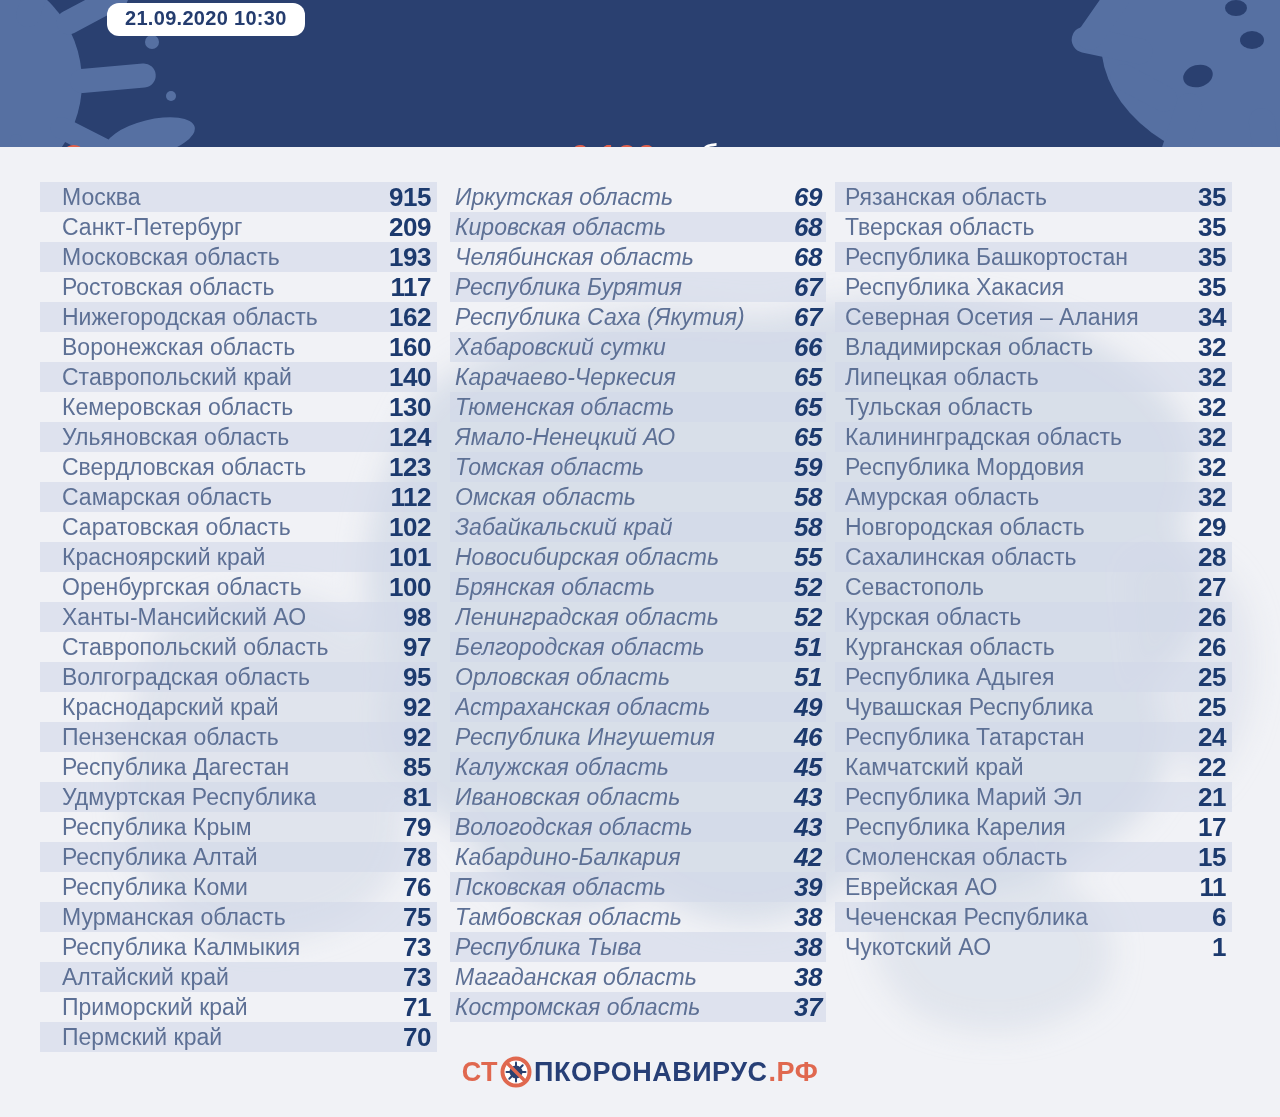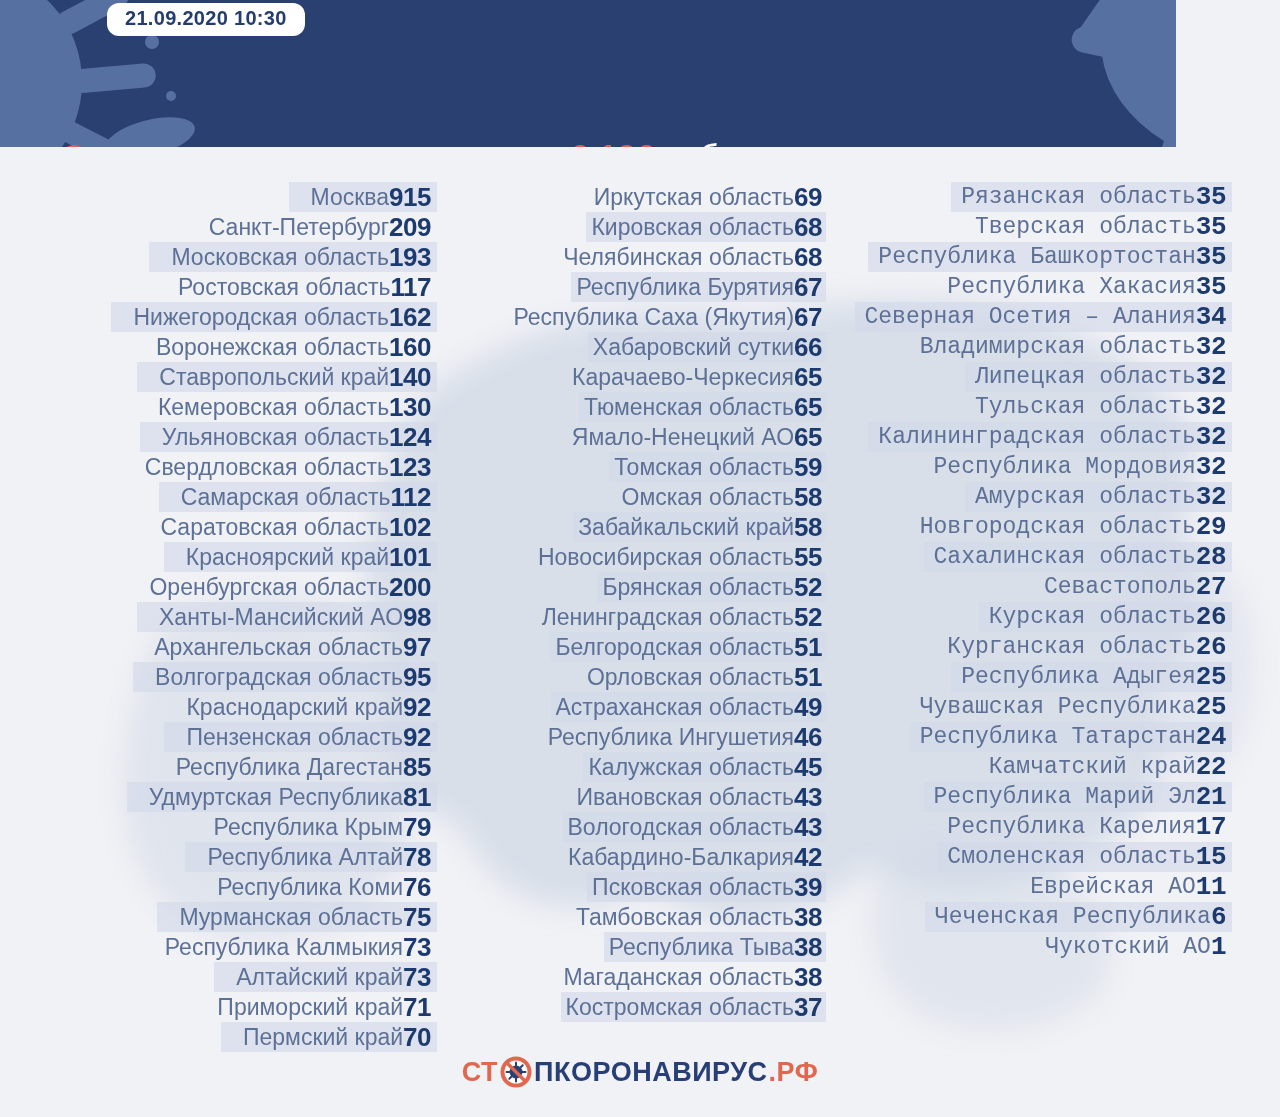--- a/index.html
+++ b/index.html
@@ -3,21 +3,21 @@
 <meta charset="utf-8">
 <style>
   html,body{margin:0;padding:0;background:#cfd4de;}
   .page{
     position:relative;width:1280px;height:1117px;margin:0 auto;
     background:#f1f2f6;overflow:hidden;
     font-family:"Liberation Sans","DejaVu Sans",sans-serif;
   }
   
   .header{
-    position:absolute;top:0;left:0;width:1176px;height:147px;
+    position:absolute;top:0;left:0;width:1280px;height:147px;
     background:#2a4070;overflow:hidden;
   }
   .header svg.decor{position:absolute;top:0;left:0;pointer-events:none;}
   .badge{
     position:absolute;left:107px;top:3px;
     background:#ffffff;color:#243c6e;
     font-size:20px;font-weight:bold;
     padding:4px 18px 6px 18px;border-radius:12px;
     letter-spacing:0.3px;
   }
@@ -27,29 +27,29 @@
     white-space:pre-wrap;
   }
   .headline .hl{color:#e2604b;font-weight:bold;}
   
   .body{position:absolute;top:147px;left:0;width:1280px;height:970px;}
   svg.map{position:absolute;top:0;left:0;pointer-events:none;}
   .cols{
     position:absolute;top:35px;left:40px;width:1192px;
     display:flex;
   }
-  .col{display:flex;flex-direction:column;align-items:flex-end;}
+  .col{display:flex;flex-direction:column;}
   .col1{width:397px;margin-right:13px;}
   .col2{width:376px;margin-right:9px;}
-  .col3{width:397px;font-family:Liberation Mono, monospace;}
+  .col3{width:397px;}
   .row{
     height:30px;display:flex;align-items:center;justify-content:space-between;
   }
   .col1 .row{padding:0 6px 0 22px;}
-  .col2 .row{padding:0 4px 0 5px;}
+  .col2 .row{padding:0 4px 0 5px;font-style:italic;}
   .col3 .row{padding:0 6px 0 10px;}
   .phase-a .row:nth-child(odd){background:rgba(210,217,232,0.62);}
   .phase-b .row:nth-child(even){background:rgba(210,217,232,0.62);}
   .rname{
     color:#5d7095;font-size:23px;white-space:nowrap;overflow:hidden;
   }
   .rval{
     color:#1c3a6e;font-size:26px;font-weight:bold;letter-spacing:-0.5px;
   }
   
@@ -179,28 +179,28 @@
           <div class="row">
             <span class="rname">Саратовская область</span>
             <span class="rval">102</span>
           </div>
           <div class="row">
             <span class="rname">Красноярский край</span>
             <span class="rval">101</span>
           </div>
           <div class="row">
             <span class="rname">Оренбургская область</span>
-            <span class="rval">200</span>
+            <span class="rval">100</span>
           </div>
           <div class="row">
             <span class="rname">Ханты-Мансийский АО</span>
             <span class="rval">98</span>
           </div>
           <div class="row">
-            <span class="rname">Архангельская область</span>
+            <span class="rname">Ставропольский область</span>
             <span class="rval">97</span>
           </div>
           <div class="row">
             <span class="rname">Волгоградская область</span>
             <span class="rval">95</span>
           </div>
           <div class="row">
             <span class="rname">Краснодарский край</span>
             <span class="rval">92</span>
           </div>

